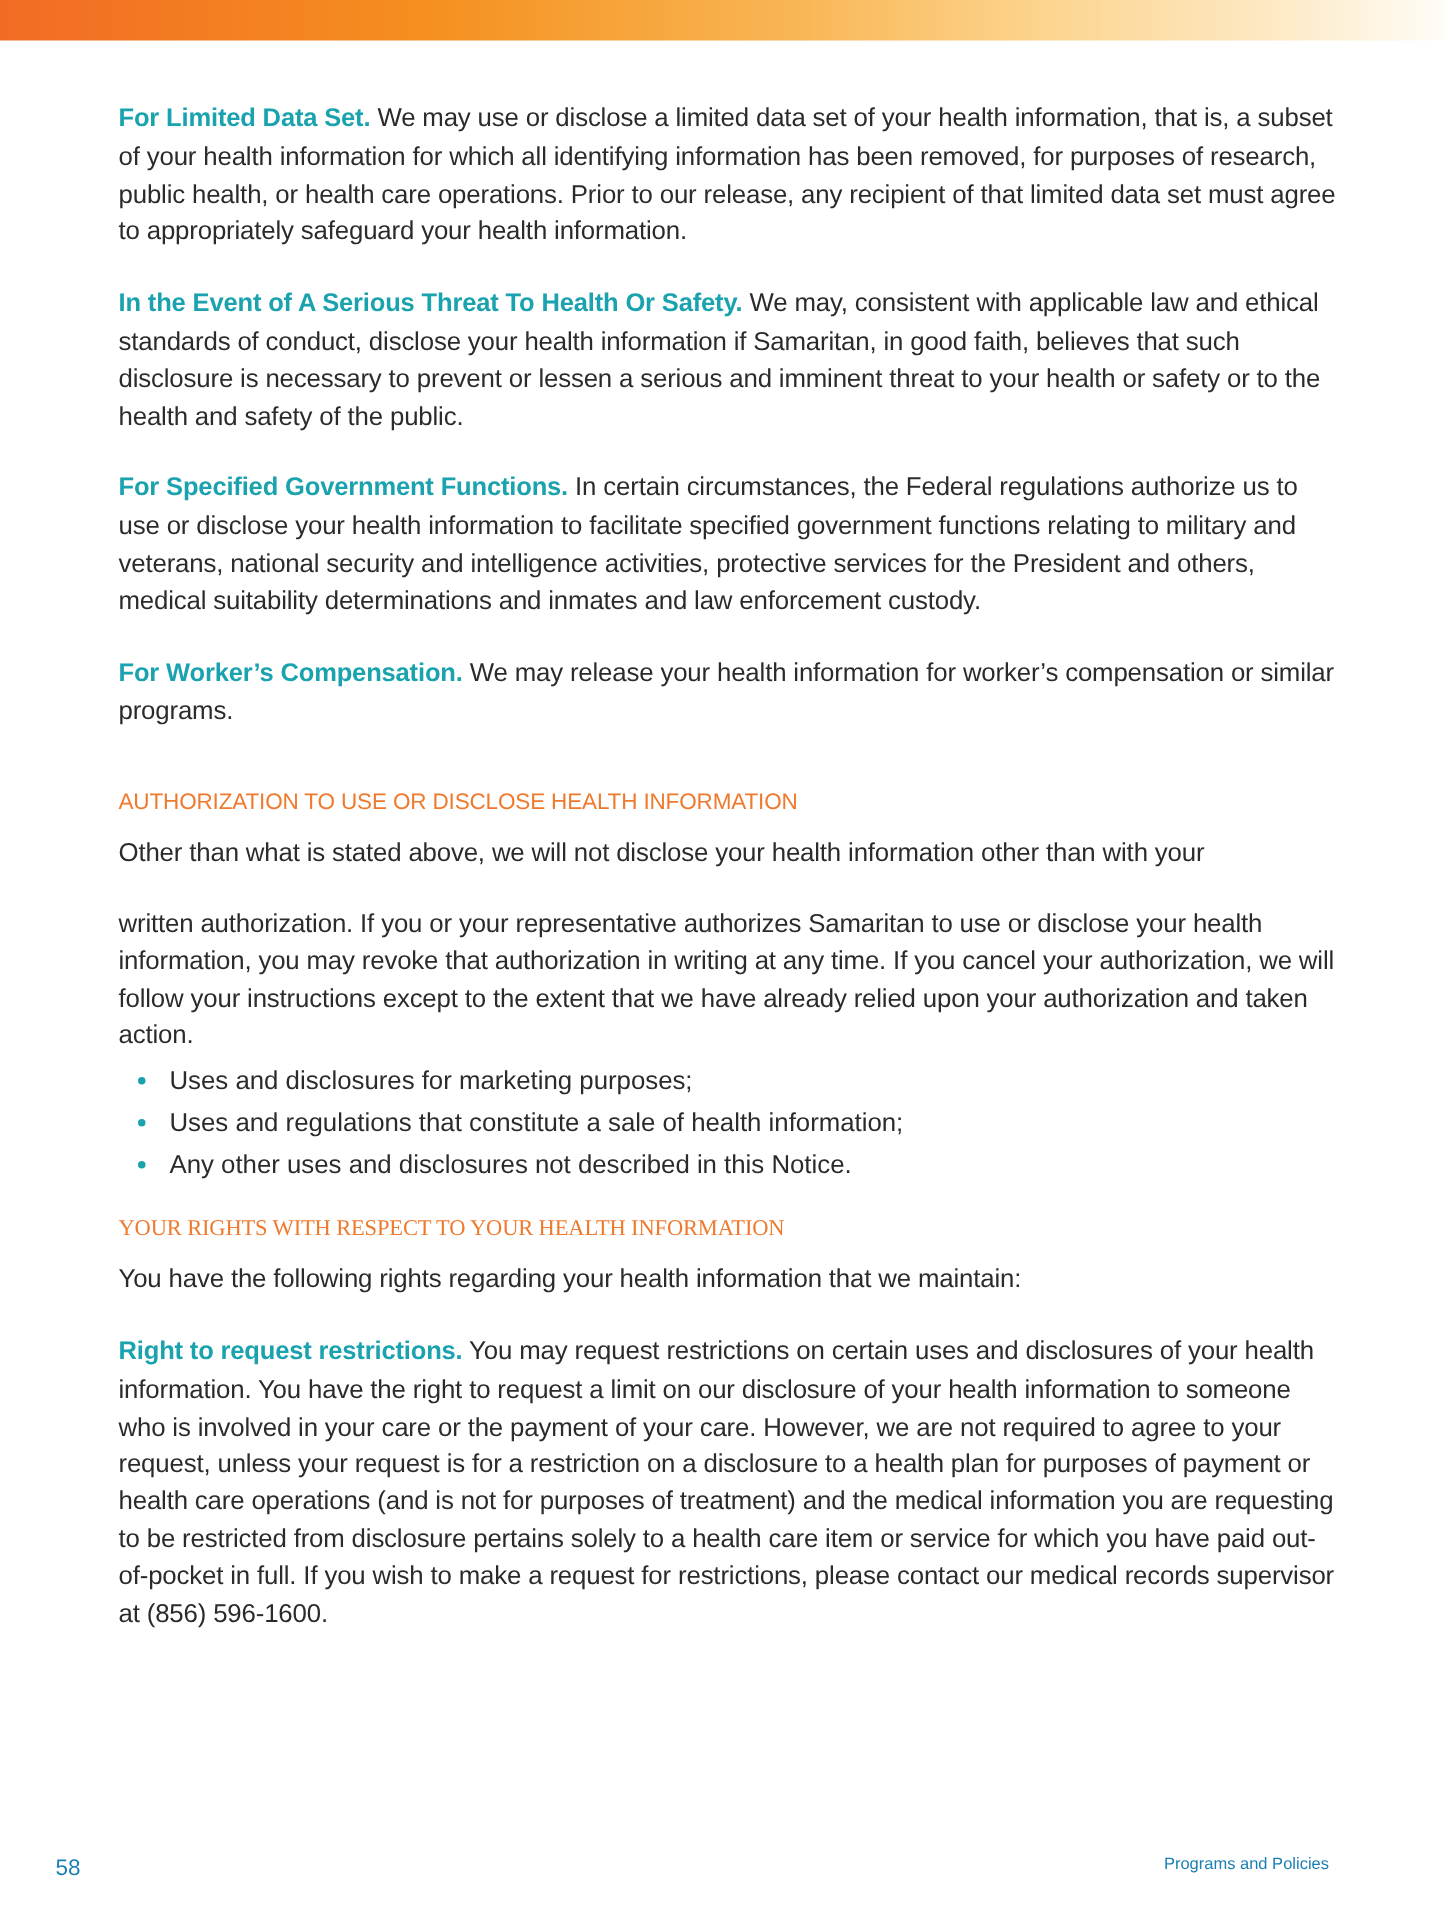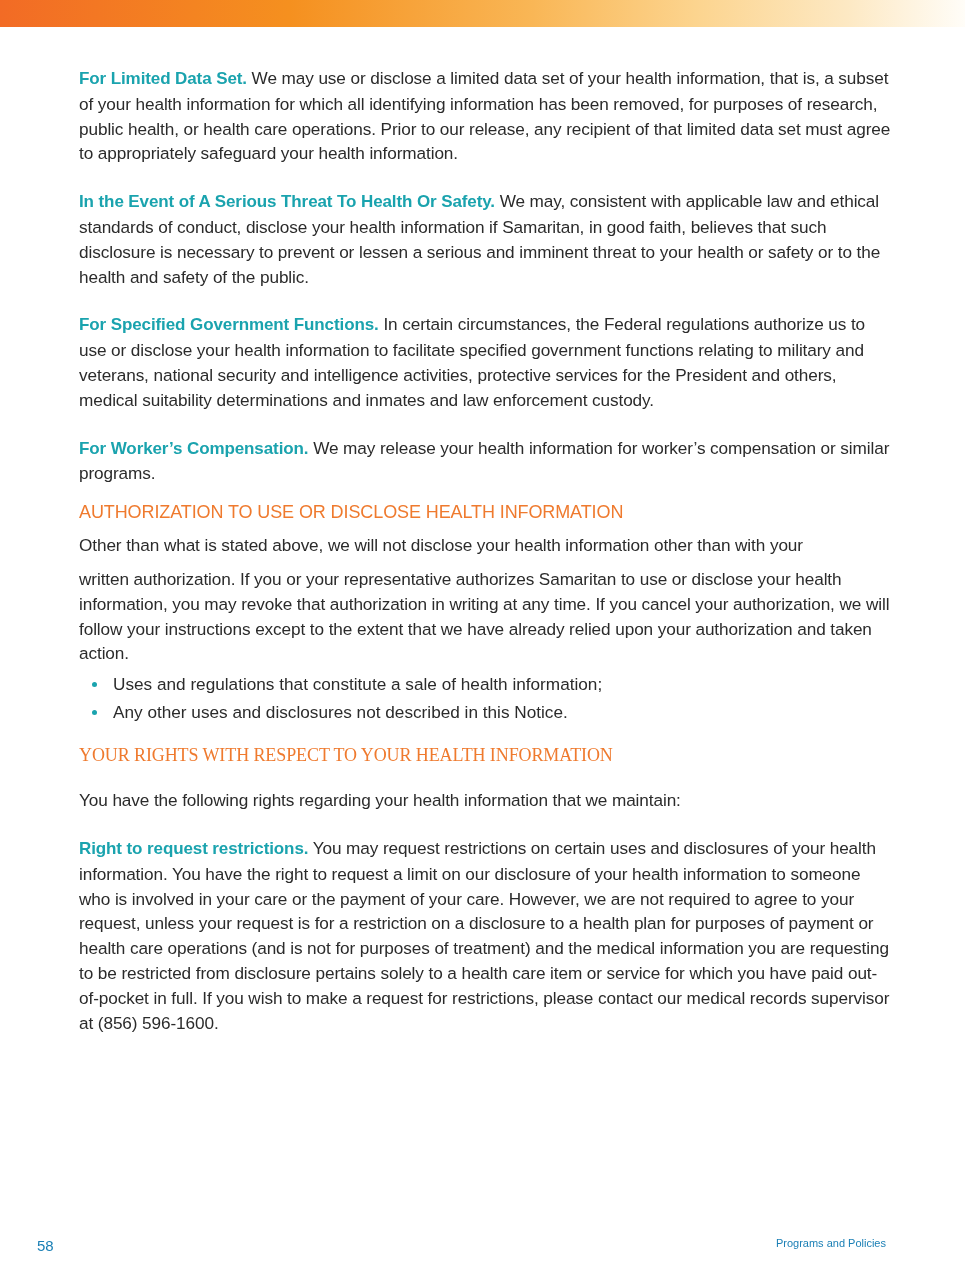--- a/index.html
+++ b/index.html
@@ -4,21 +4,21 @@
   <style>
     html, body { margin: 0; padding: 0; background: #ffffff; }
     body { width: 965px; height: 1280px; position: relative; overflow: hidden;
       font-family: "Liberation Sans", sans-serif; color: #2b2b2b; }
     .top-bar { position: absolute; left: 0; top: 0; width: 965px; height: 27px;
       background: linear-gradient(to right, #f26b25 0%, #f5901f 30%, #f9b655 55%, #fcd48e 72%, #fde9c4 88%, #fffdf8 100%); }
     .content { position: absolute; left: 79px; top: 66px; width: 812px; }
     p { margin: 0; font-size: 17.2px; line-height: 24.8px; letter-spacing: -0.1px; }
     .lead { color: #1aa3ae; font-weight: bold; font-size: 17px; }
     .section { margin-bottom: 23px; }
-    h2 { margin: 0; color: #ef7a2e; font-size: 18px; font-weight: normal; letter-spacing: -0.1px; line-height: 26px; }
+    h2 { margin: 0; color: #ef7a2e; font-size: 15px; font-weight: normal; letter-spacing: -0.1px; line-height: 26px; }
     ul { list-style: none; margin: 4px 0 0 0; padding: 0; }
     li { position: relative; padding-left: 34px; font-size: 17.2px; line-height: 28px; }
     li .bullet { position: absolute; left: 13px; top: 12px; width: 5px; height: 5px; border-radius: 50%; background: #1aa3ae; }
     .footer-page { position: absolute; left: 37px; top: 1237px; color: #1a7fb5; font-size: 15px; }
     .footer-title { position: absolute; right: 79px; top: 1237px; color: #1a7fb5; font-size: 11px; }
   </style>
 </head>
 <body>
 
 <div class="top-bar"></div>
@@ -26,31 +26,32 @@
 <div class="content">
   <div class="section">
     <p><span class="lead">For Limited Data Set.</span><span> We may use or disclose a limited data set of your health information, that is, a subset of your health information for which all identifying information has been removed, for purposes of research, public health, or health care operations. Prior to our release, any recipient of that limited data set must agree to appropriately safeguard your health information.</span></p>
   </div>
   <div class="section">
     <p><span class="lead">In the Event of A Serious Threat To Health Or Safety.</span><span> We may, consistent with applicable law and ethical standards of conduct, disclose your health information if Samaritan, in good faith, believes that such disclosure is necessary to prevent or lessen a serious and imminent threat to your health or safety or to the health and safety of the public.</span></p>
   </div>
   <div class="section">
     <p><span class="lead">For Specified Government Functions.</span><span> In certain circumstances, the Federal regulations authorize us to use or disclose your health information to facilitate specified government functions relating to military and veterans, national security and intelligence activities, protective services for the President and others, medical suitability determinations and inmates and law enforcement custody.</span></p>
   </div>
-  <div class="section" style="margin-bottom:13px;">
+  <div class="section" style="margin-bottom:36px;">
     <p><span class="lead">For Worker’s Compensation.</span><span> We may release your health information for worker’s compensation or similar programs.</span></p>
   </div>
 
   <h2>AUTHORIZATION TO USE OR DISCLOSE HEALTH INFORMATION</h2>
-  <p style="margin-top:8px; margin-bottom:9px;">Other than what is stated above, we will not disclose your health information other than with your</p>
+  <p style="margin-top:8px; margin-bottom:22px;">Other than what is stated above, we will not disclose your health information other than with your</p>
   <p>written authorization. If you or your representative authorizes Samaritan to use or disclose your health information, you may revoke that authorization in writing at any time. If you cancel your authorization, we will follow your instructions except to the extent that we have already relied upon your authorization and taken action.</p>
   <ul>
+    <li><span class="bullet"></span><span>Uses and disclosures for marketing purposes;</span></li>
     <li><span class="bullet"></span><span>Uses and regulations that constitute a sale of health information;</span></li>
     <li><span class="bullet"></span><span>Any other uses and disclosures not described in this Notice.</span></li>
   </ul>
 
   <h2 style="margin-top:16px;font-family:Liberation Serif, serif;">YOUR RIGHTS WITH RESPECT TO YOUR HEALTH INFORMATION</h2>
-  <p style="margin-top:20px; margin-bottom:23px;">You have the following rights regarding your health information that we maintain:</p>
+  <p style="margin-top:8px; margin-bottom:23px;">You have the following rights regarding your health information that we maintain:</p>
   <p><span class="lead">Right to request restrictions.</span><span> You may request restrictions on certain uses and disclosures of your health information. You have the right to request a limit on our disclosure of your health information to someone who is involved in your care or the payment of your care. However, we are not required to agree to your request, unless your request is for a restriction on a disclosure to a health plan for purposes of payment or health care operations (and is not for purposes of treatment) and the medical information you are requesting to be restricted from disclosure pertains solely to a health care item or service for which you have paid out-of-pocket in full. If you wish to make a request for restrictions, please contact our medical records supervisor at (856) 596-1600.</span></p>
 </div>
 
 <div class="footer-page">58</div>
 <div class="footer-title">Programs and Policies</div>
 
 </body></html>

